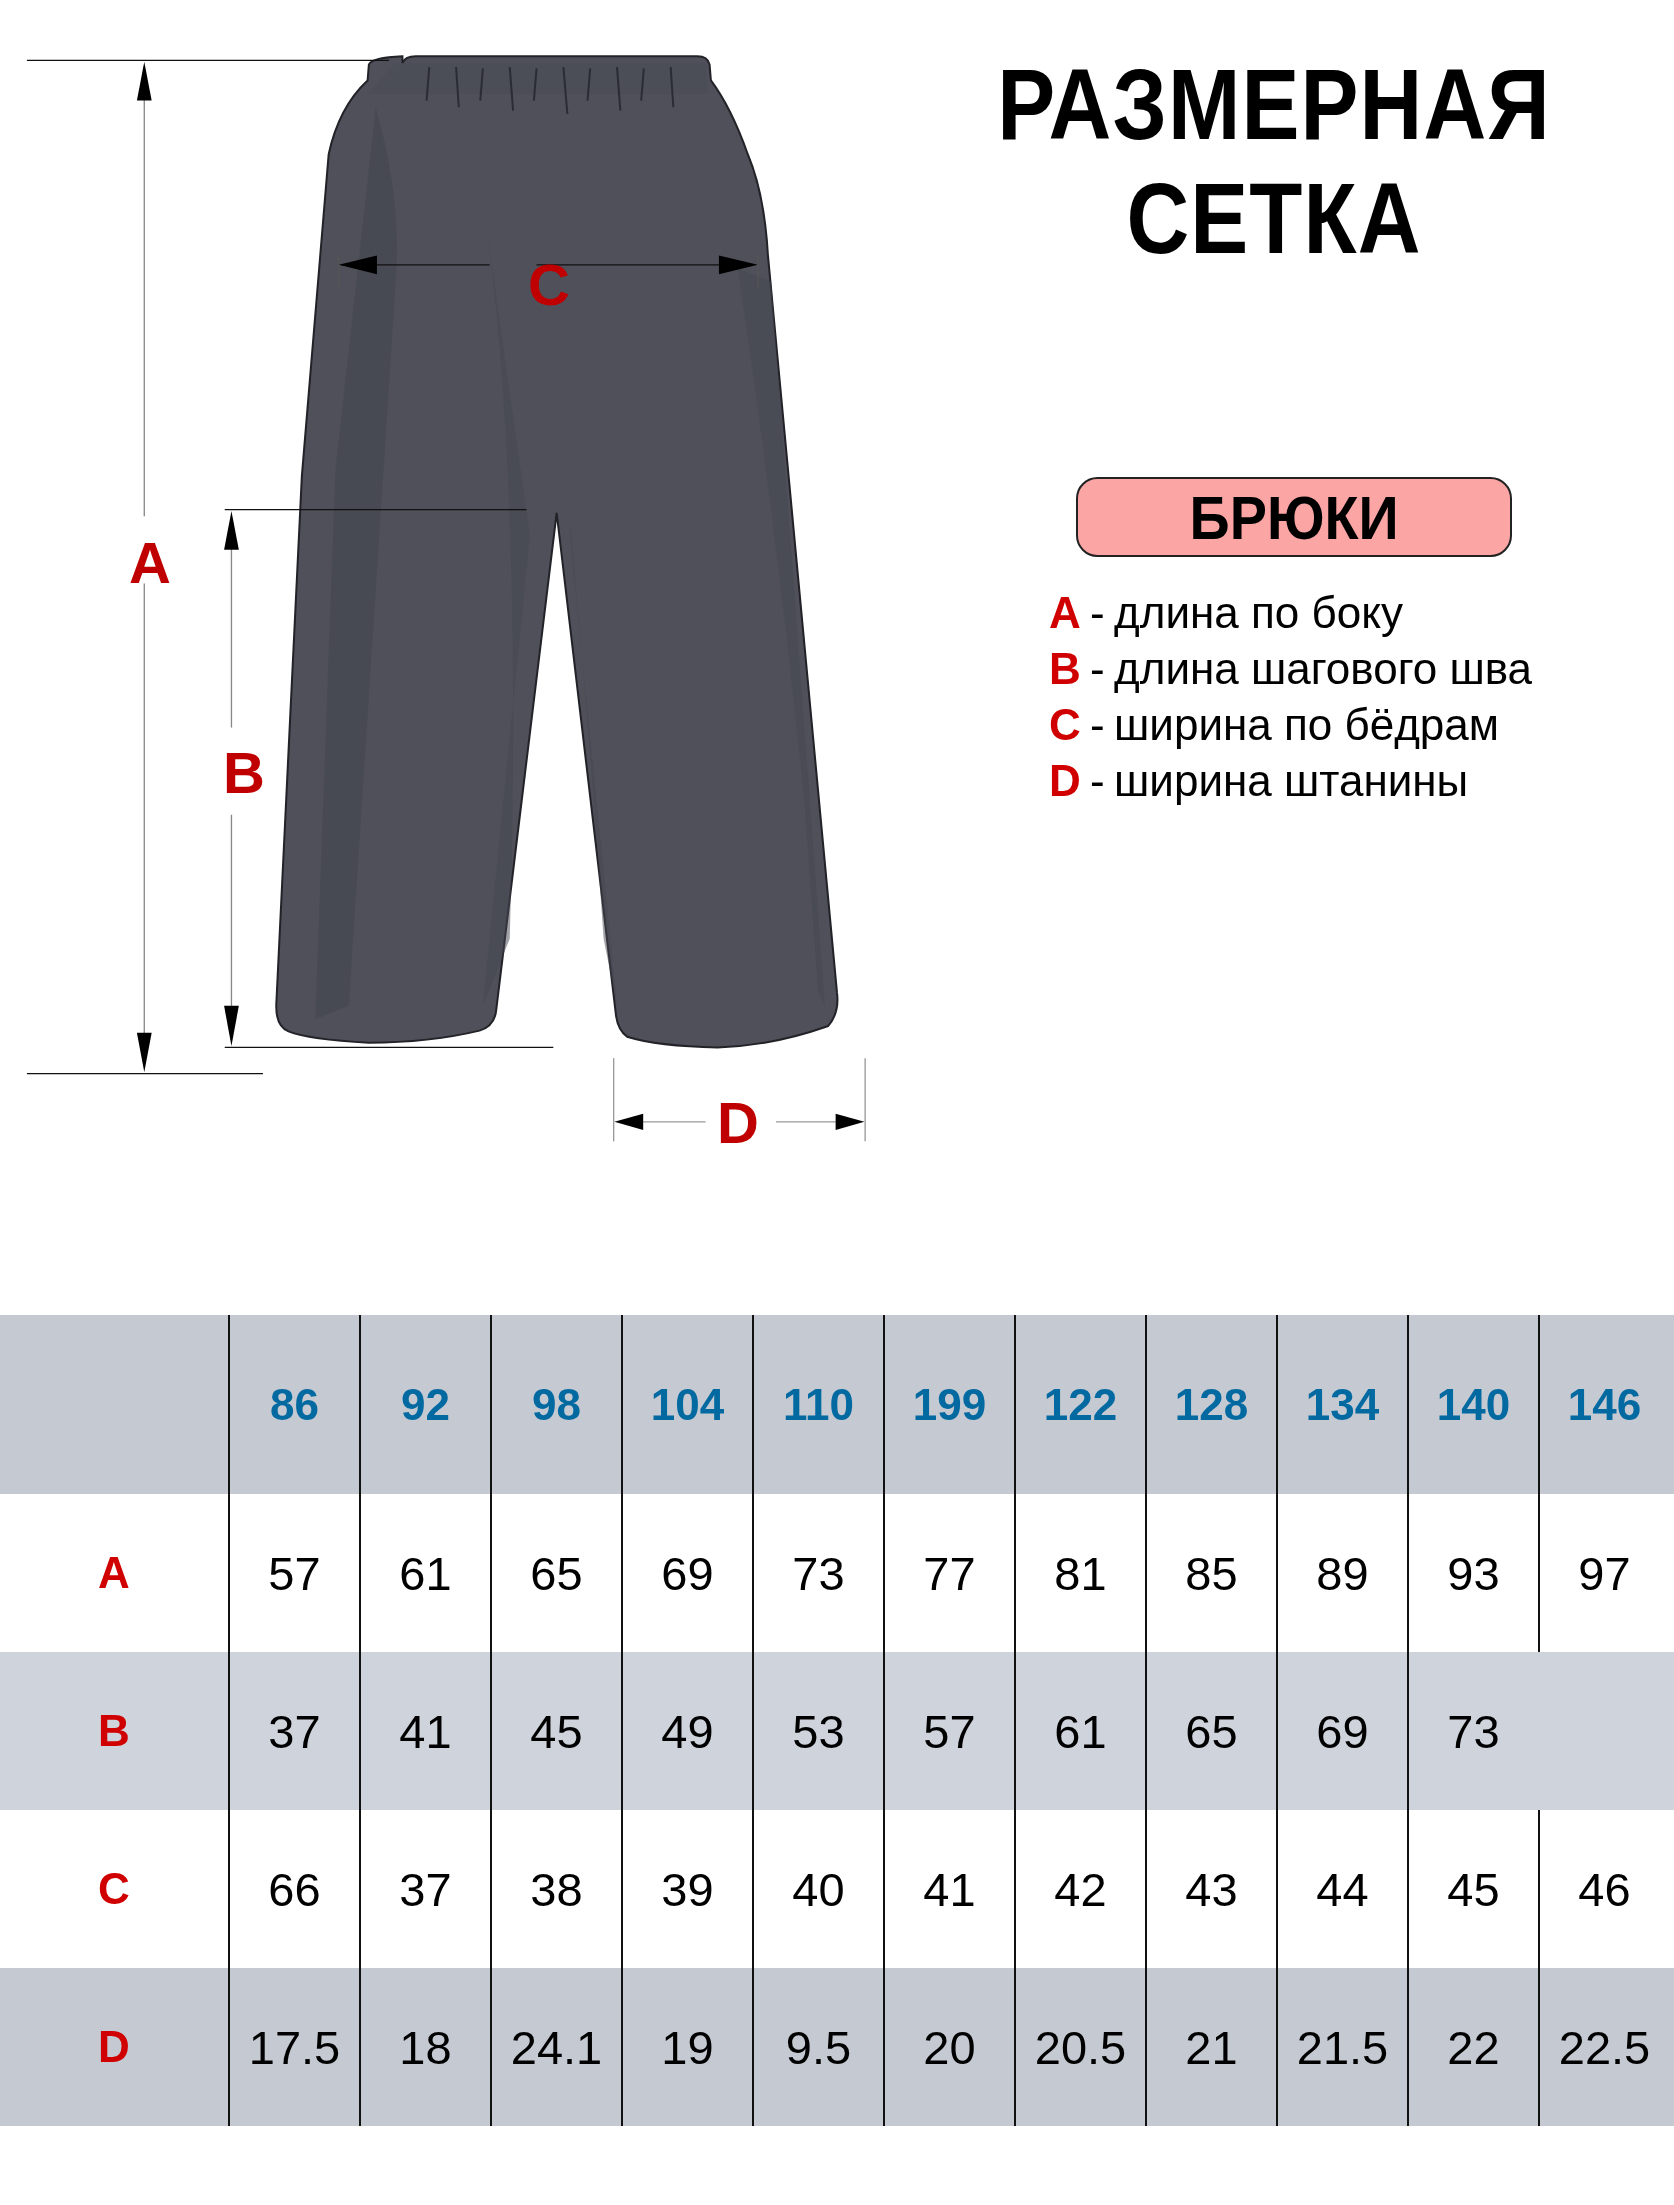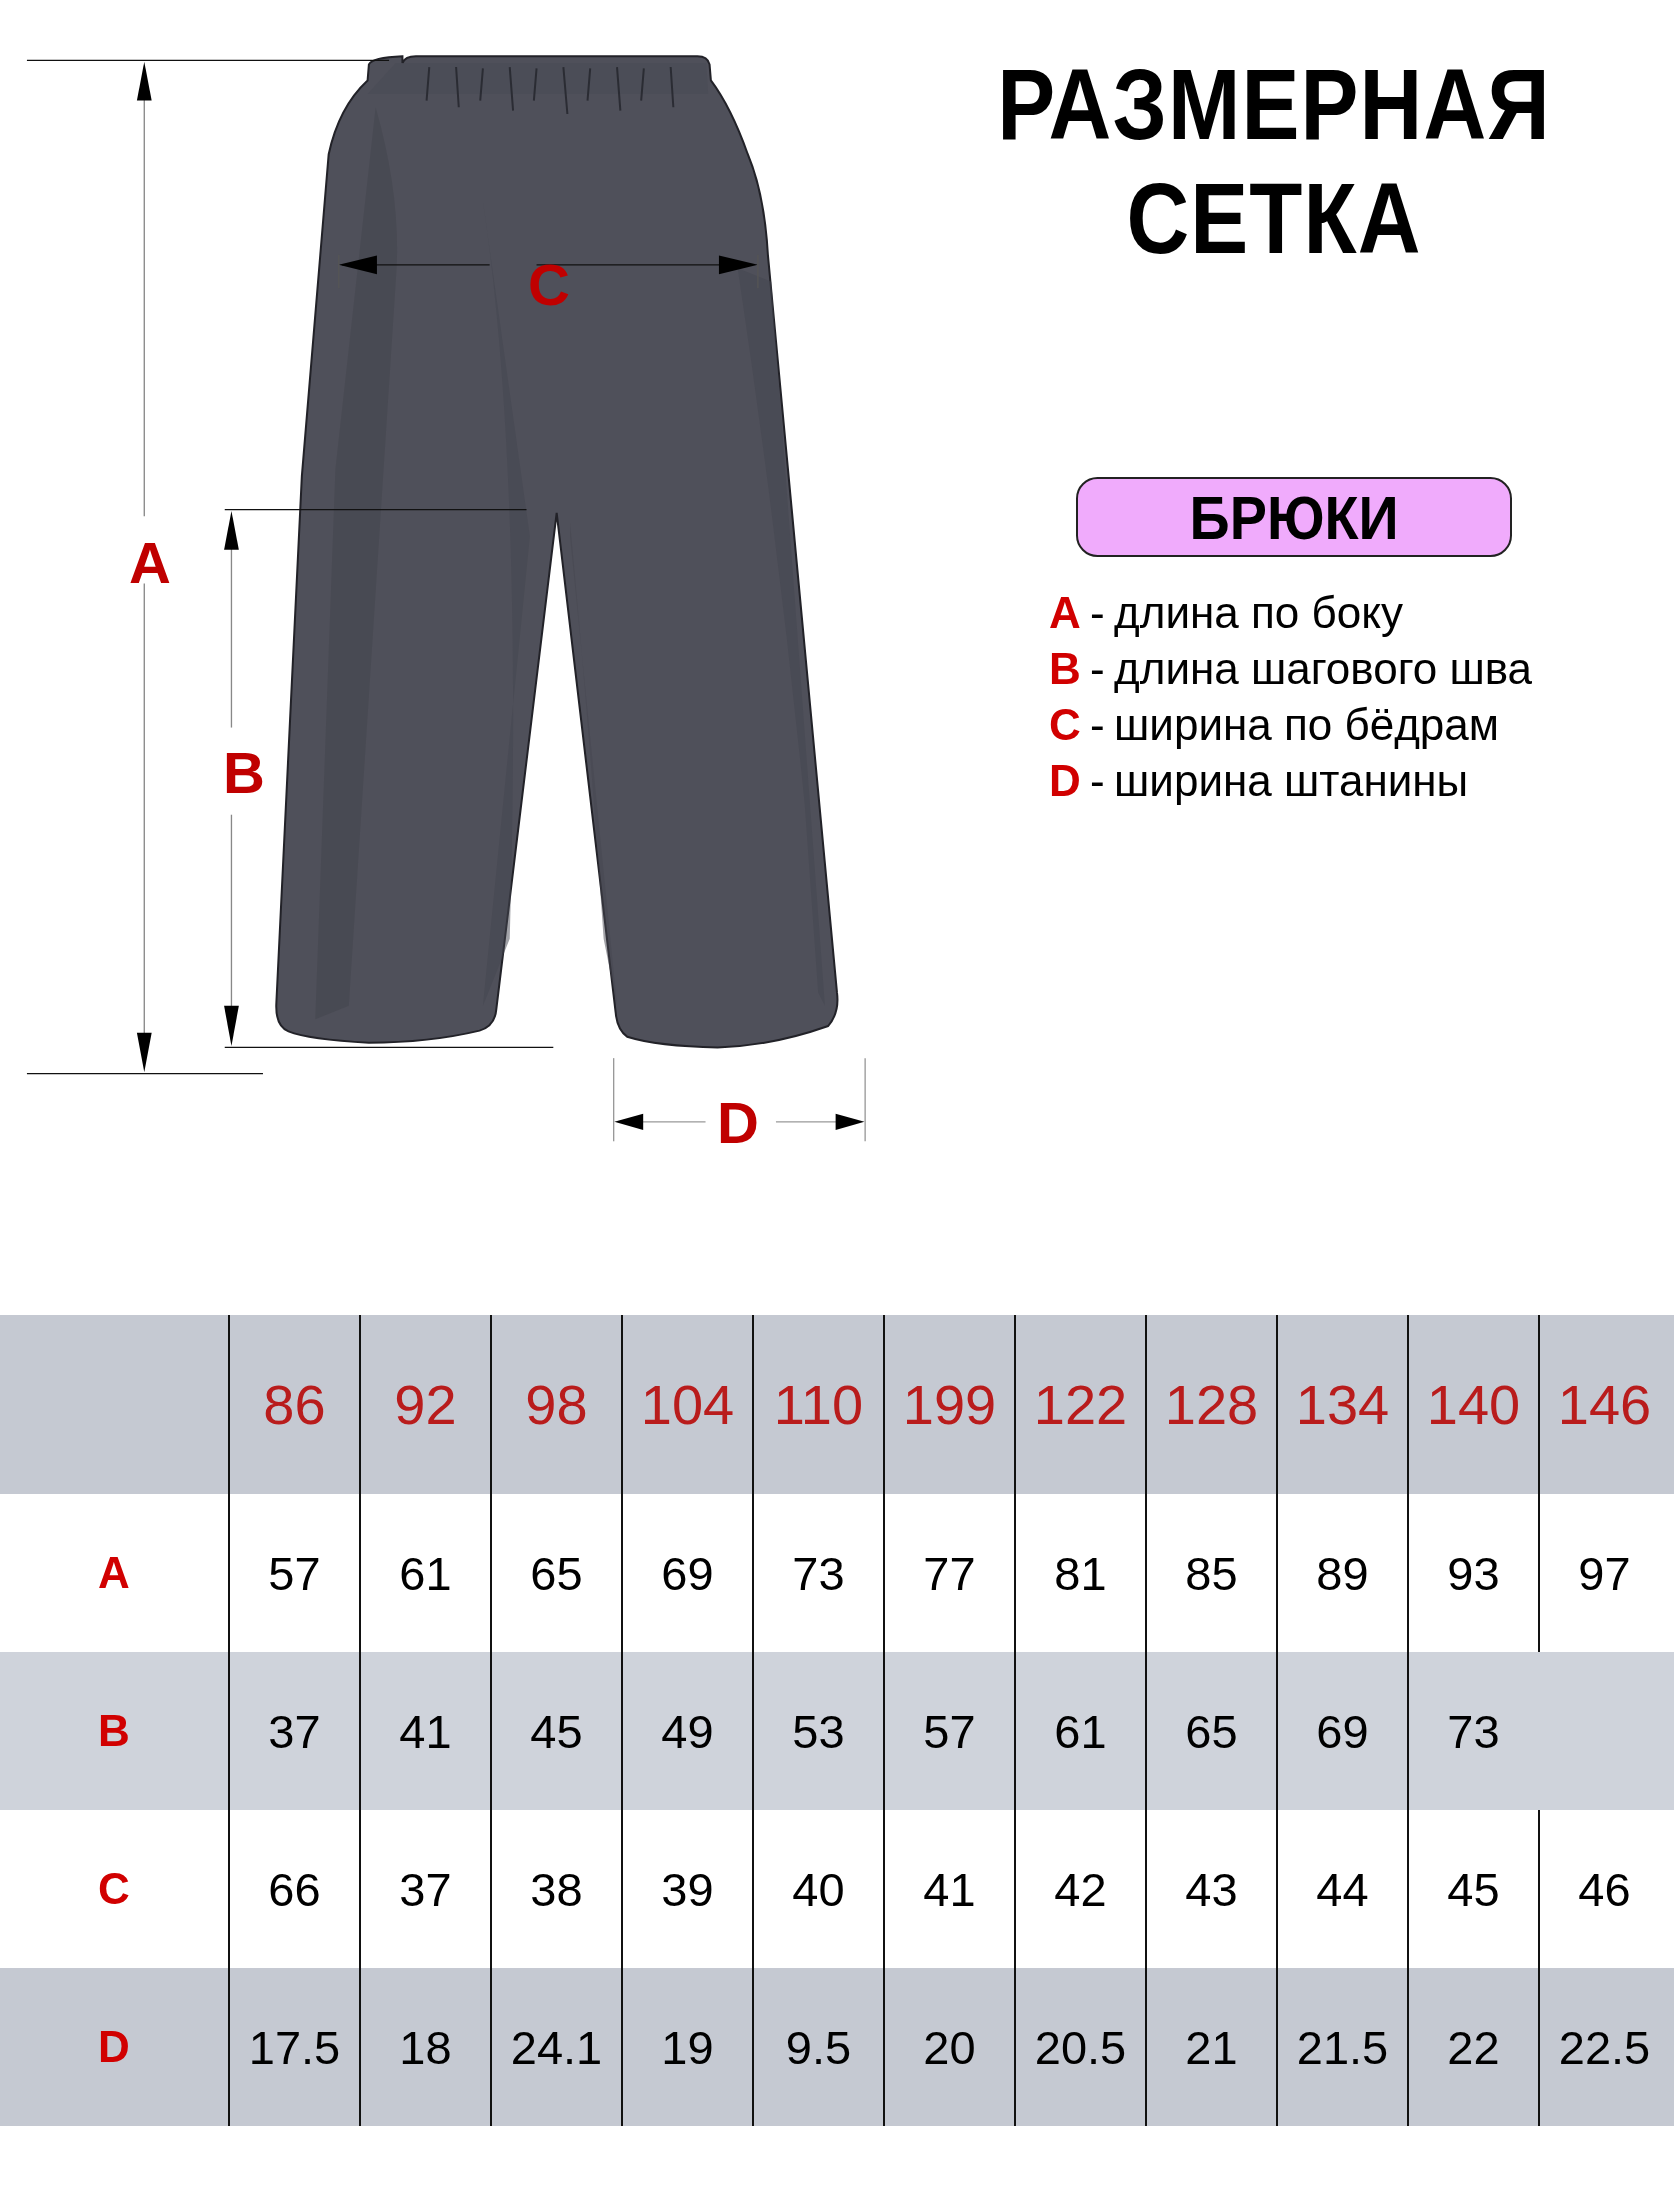--- a/index.html
+++ b/index.html
@@ -10,40 +10,40 @@
   
   .title { left:939px; top:47px; width:670px; text-align:center;
            font-weight:bold; font-size:101px; line-height:114px; color:#000;
            transform:scaleX(0.86); transform-origin:center top; letter-spacing:1.3px; }
 
   
   .diagram { left:0; top:0; width:939px; height:1207px; }
   .mlabel { font-weight:bold; color:#c00000; font-size:58px; line-height:1; }
 
   
-  .pill { left:1076px; top:477px; width:436px; height:80px; background:#f0abfc;
+  .pill { left:1076px; top:477px; width:436px; height:80px; background:#fca5a5;
           border:2px solid #222; border-radius:21.5px; box-sizing:border-box;
           display:flex; align-items:center; justify-content:center; }
   .pill span { font-weight:bold; font-size:62px; color:#000; transform:scaleX(0.9); display:inline-block; }
 
   
   .legend { left:1049px; top:585px; width:617px; }
   .legend-row { height:56px; display:flex; align-items:center; font-size:44px; color:#000; white-space:nowrap; }
   .legend-row .key { color:#d10000; font-weight:bold; width:37px; display:inline-block; text-align:left; }
   .legend-row .sep { margin:0 9.4px 0 4px; }
 
   
   .table { left:0; top:1315px; width:1674px; }
   .row { display:flex; width:100%; }
   .row .cell { display:flex; align-items:center; justify-content:center; box-sizing:border-box;
                border-left:2px solid #111; font-size:47px; color:#000; }
   .row .cell.first { border-left:none; width:228px; }
   .row .cell.col { width:131px; }
   .row.hdr { background:#c5c9d2; height:179px; }
-  .row.hdr .cell { font-weight:normal; color:#b91c1c; font-size:56px; }
+  .row.hdr .cell { font-weight:bold; color:#0369a1; font-size:44px; }
   .row.r-white { background:#ffffff; }
   .row.r-grey { background:#cfd3db; }
   .row.r-grey2 { background:#c5c9d2; }
   .row .cell.first { font-weight:bold; color:#d10000; font-size:44px; }
 </style>
 </head>
 <body>
 
 <div class="abs title">
   <div>РАЗМЕРНАЯ</div>

